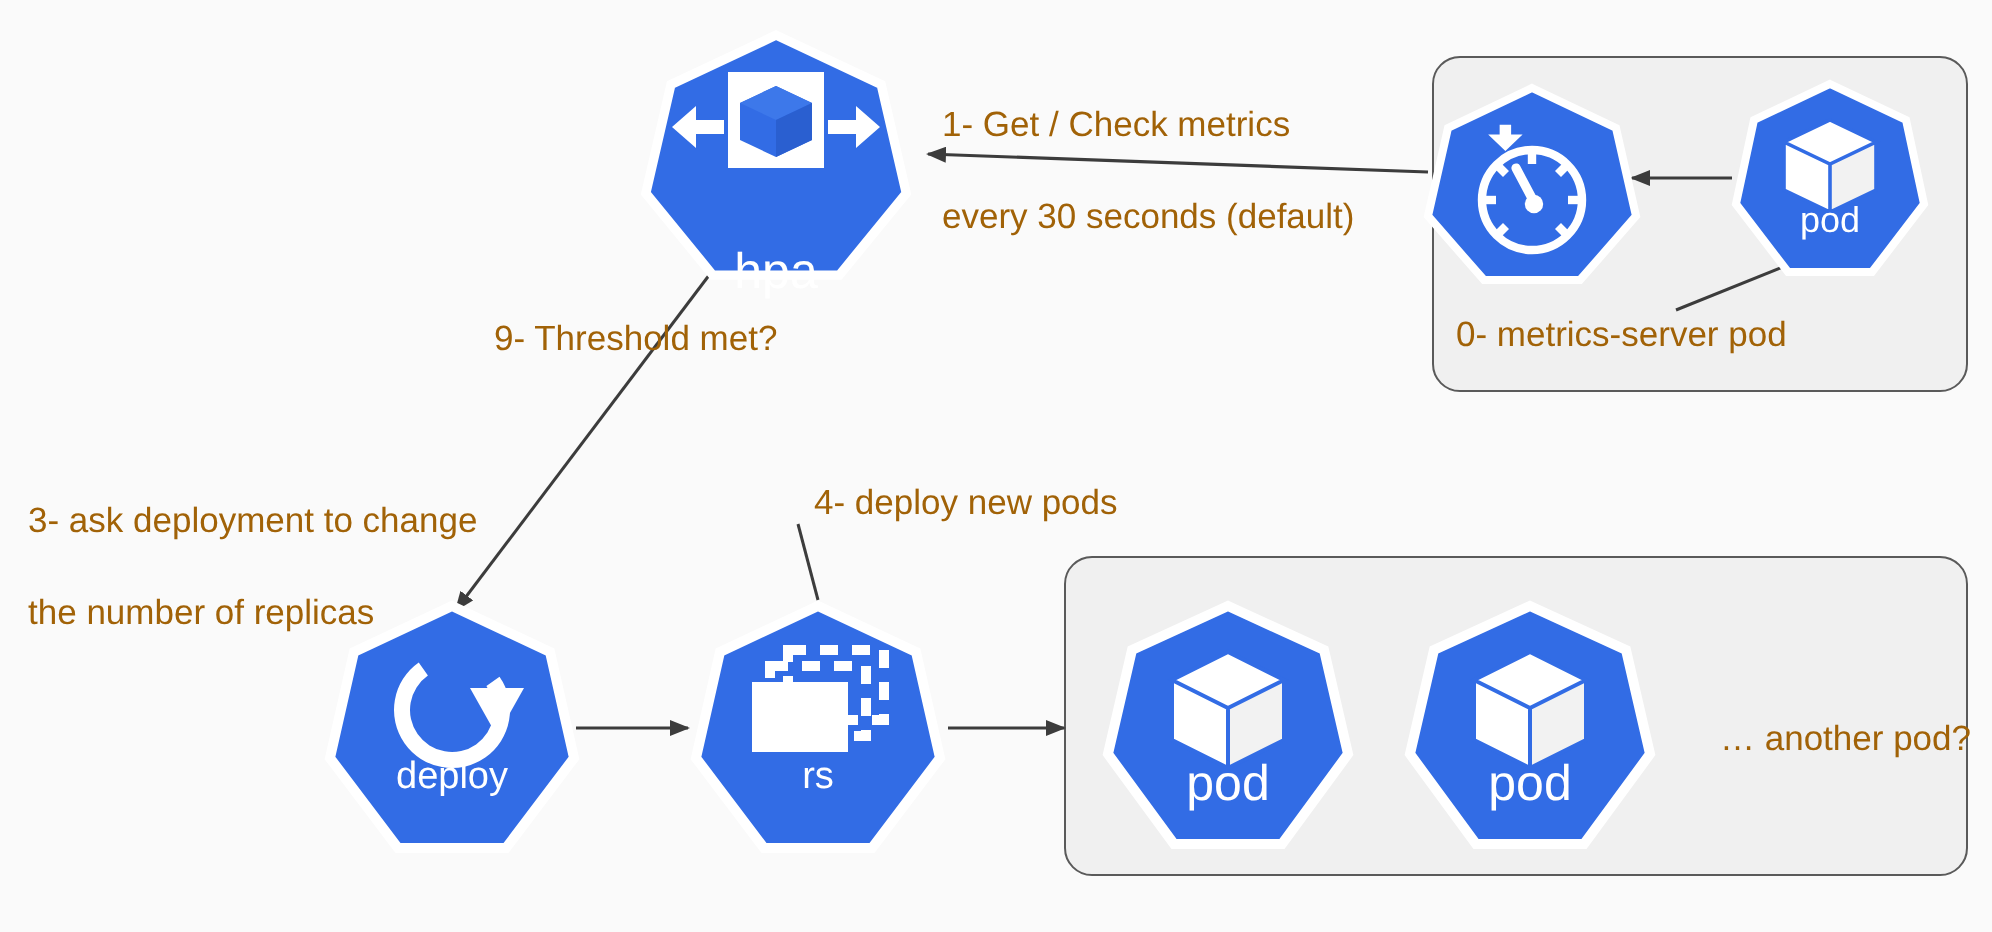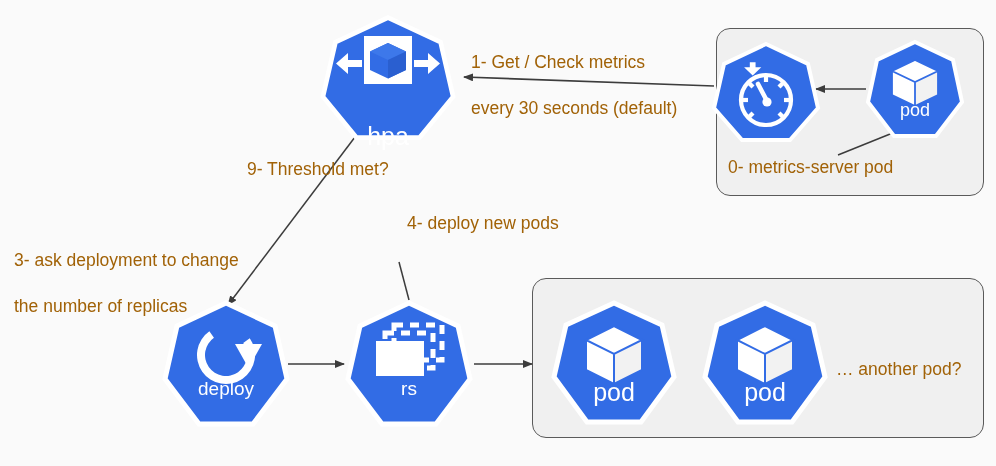--- a/index.html
+++ b/index.html
@@ -193,17 +193,17 @@
 
   <div class="caption" style="left:728px; top:156px;">0- metrics-server pod</div>
 
   <div class="caption" style="left:247px; top:158px;">9- Threshold met?</div>
 
   <div class="caption" style="left:14px; top:226px;">
     <div>3- ask deployment to change</div>
     <div>the number of replicas</div>
   </div>
 
-  <div class="caption" style="left:407px; top:212px;">4- deploy new pods</div>
-
-  <div class="caption" style="left:836px; top:358px;">… another pod?</div>
+  <div class="caption" style="left:407px; top:240px;">4- deploy new pods</div>
+
+  <div class="caption" style="left:860px; top:358px;">… another pod?</div>
 
 </div>
 
 </body></html>

